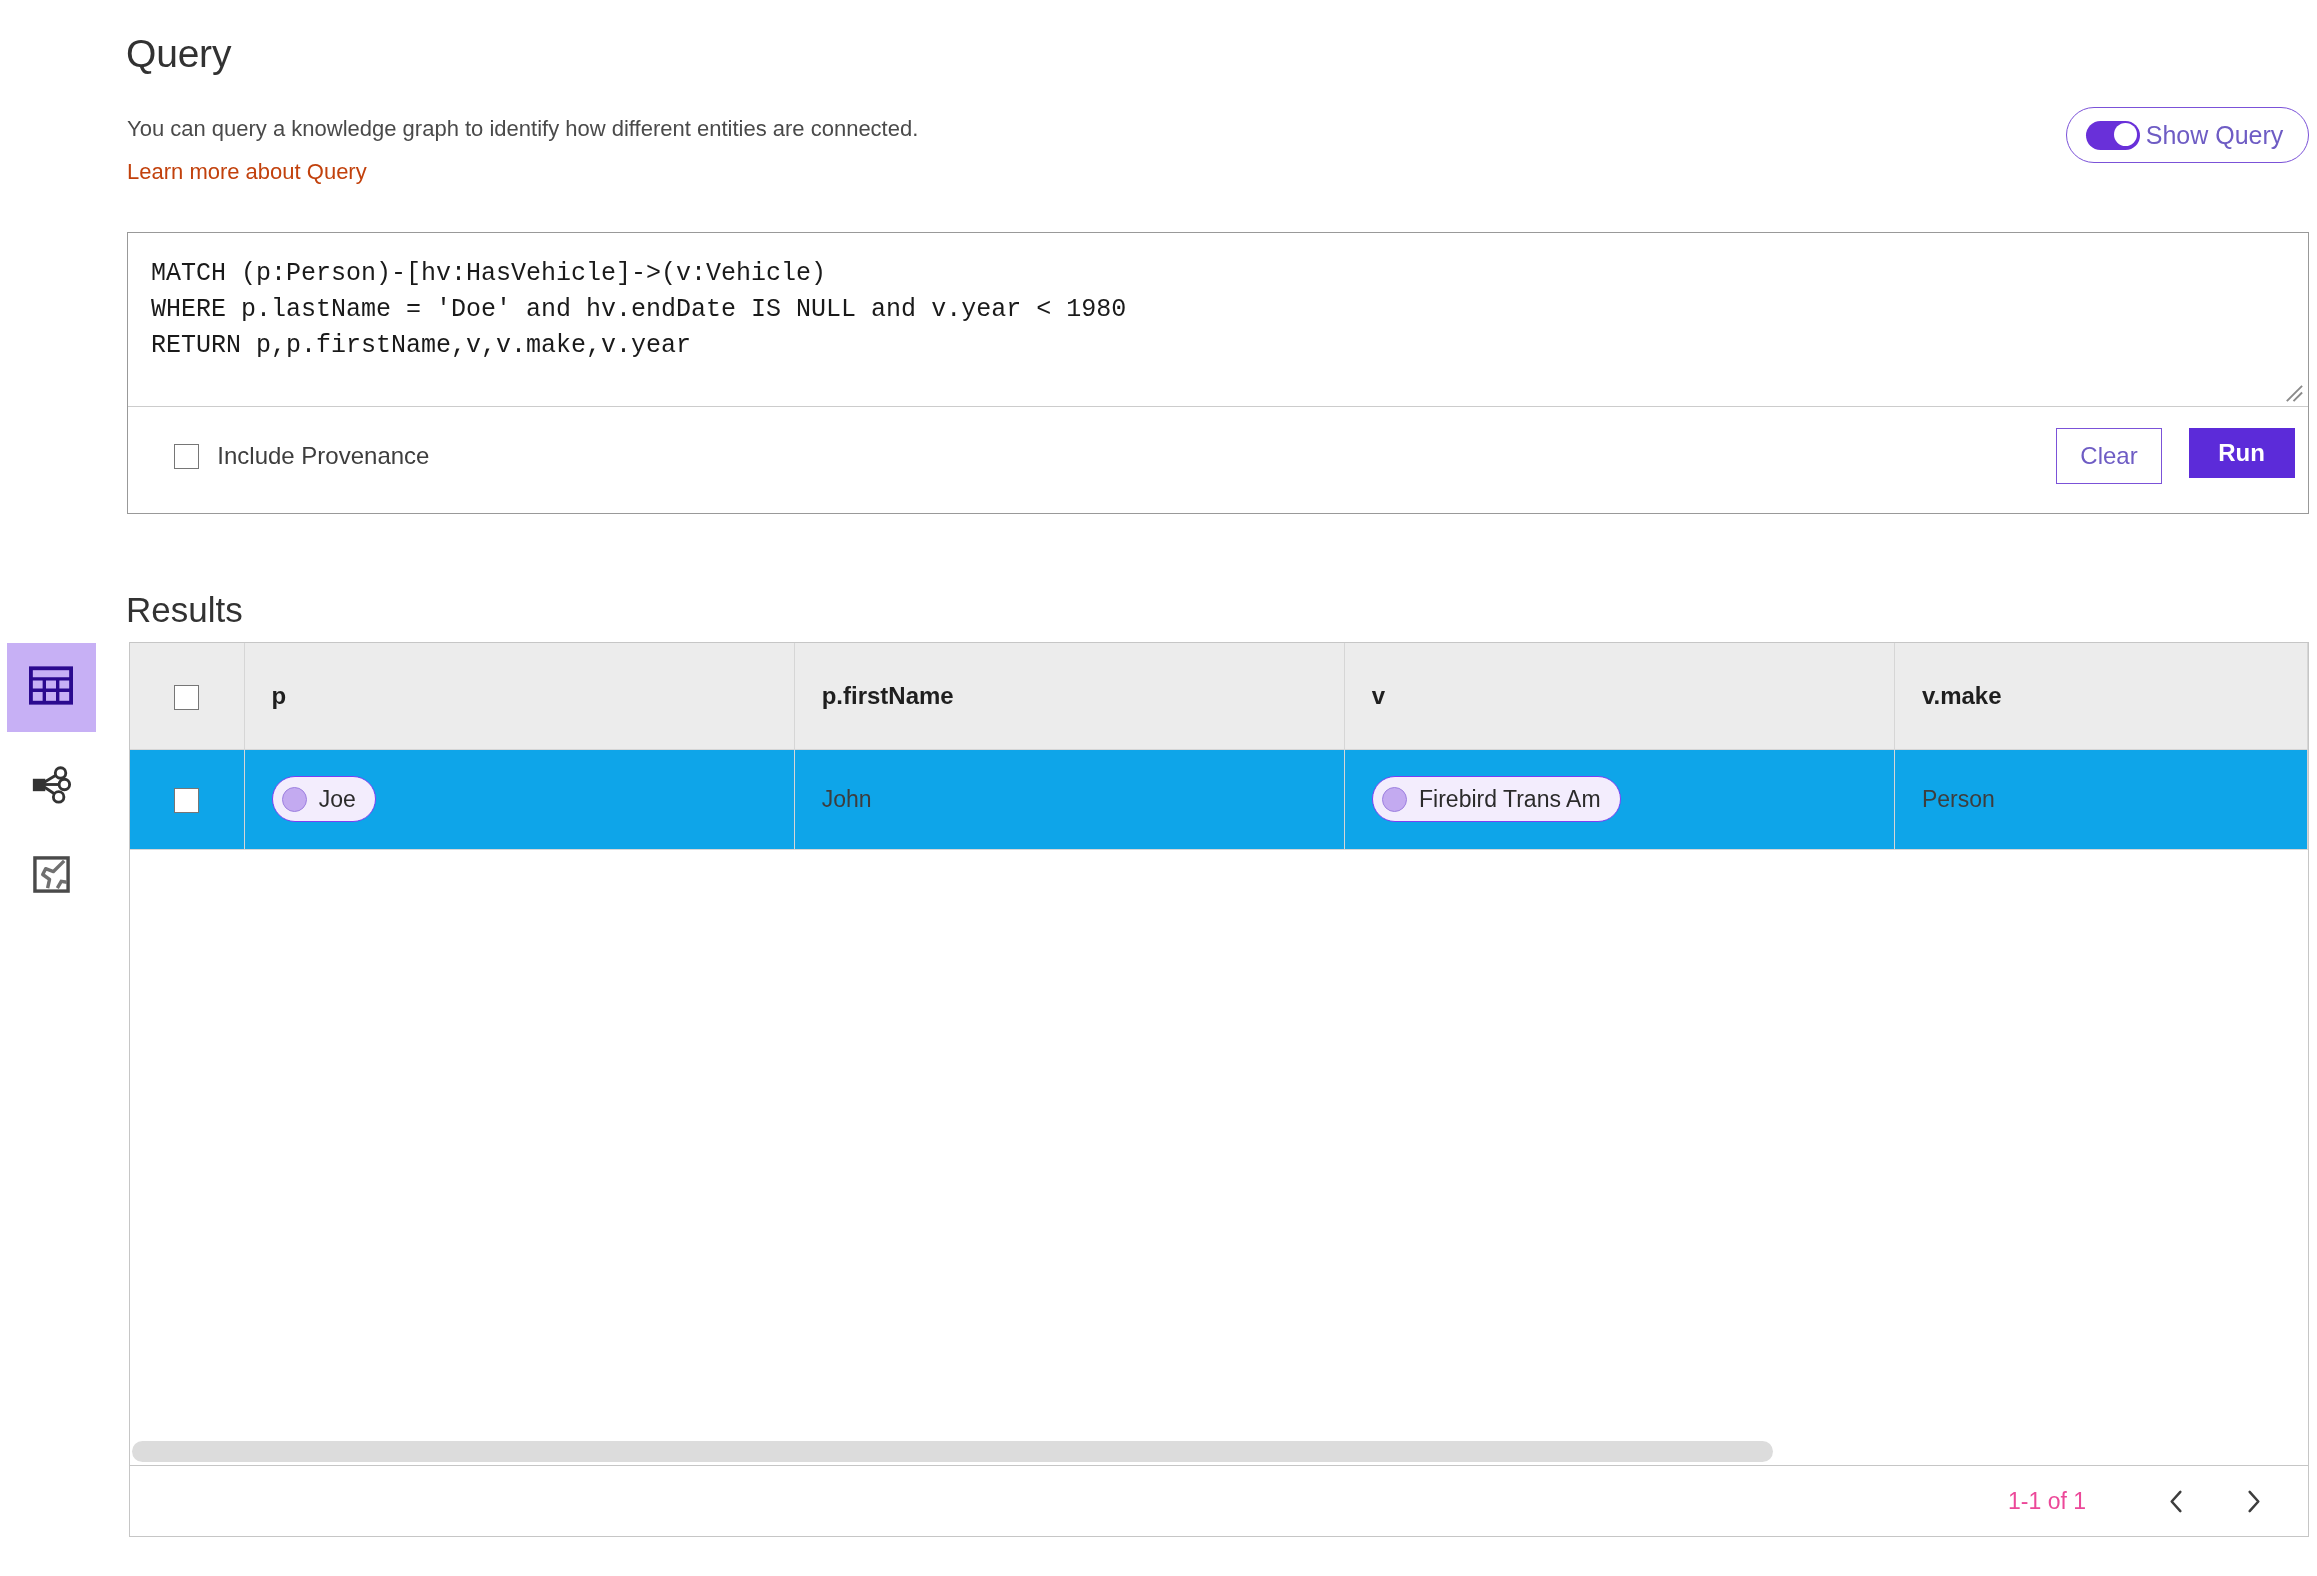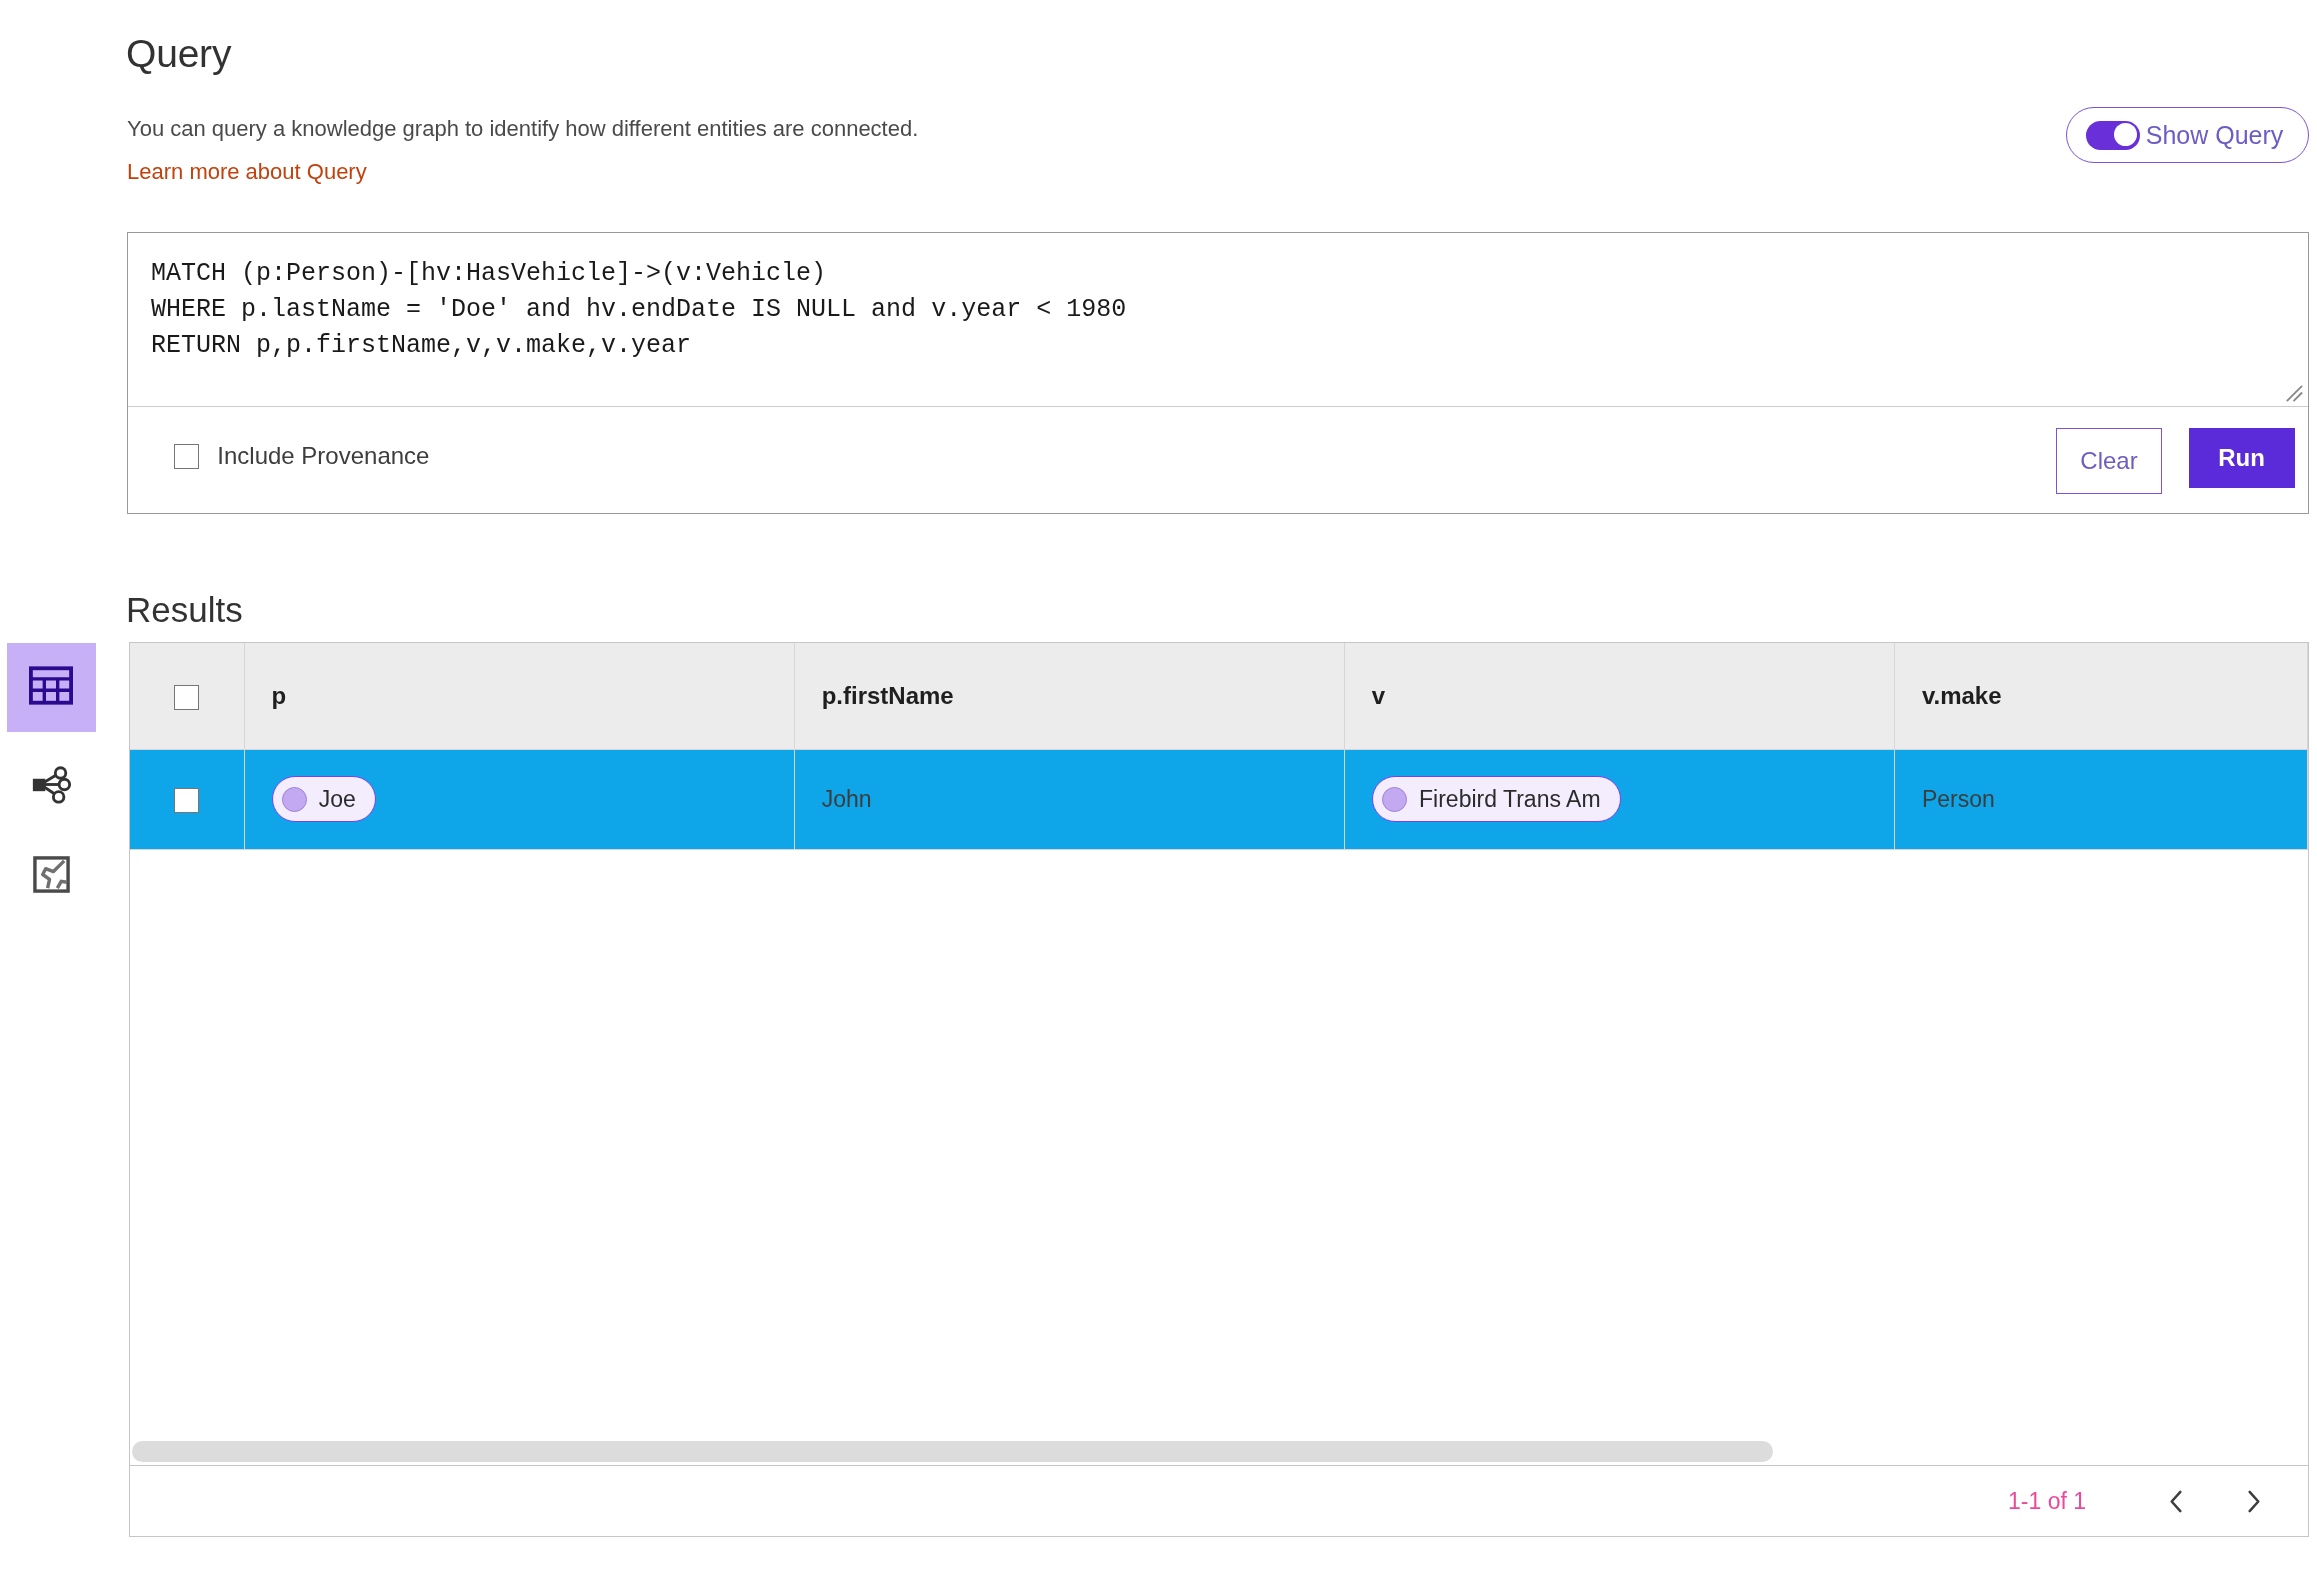--- a/index.html
+++ b/index.html
@@ -188,35 +188,35 @@
     margin-left: 18.3px;
     font-size: 24px;
     color: #3d3d3d;
   }
 
   .btn-clear {
     position: absolute;
     right: 146px;
     top: 21px;
     width: 106px;
-    height: 66px;
+    height: 56px;
     border: 1.9px solid #7b52d8;
     background: #ffffff;
     color: #6e5cc4;
     font-size: 24px;
     font-family: "Liberation Sans", sans-serif;
     cursor: pointer;
     border-radius: 0;
   }
   .btn-run {
     position: absolute;
     right: 13.5px;
     top: 21px;
     width: 106px;
-    height: 60px;
+    height: 50px;
     border: none;
     background: #5c2bd9;
     color: #ffffff;
     font-size: 24px;
     font-weight: 700;
     font-family: "Liberation Sans", sans-serif;
     cursor: pointer;
     border-radius: 0;
   }
 

